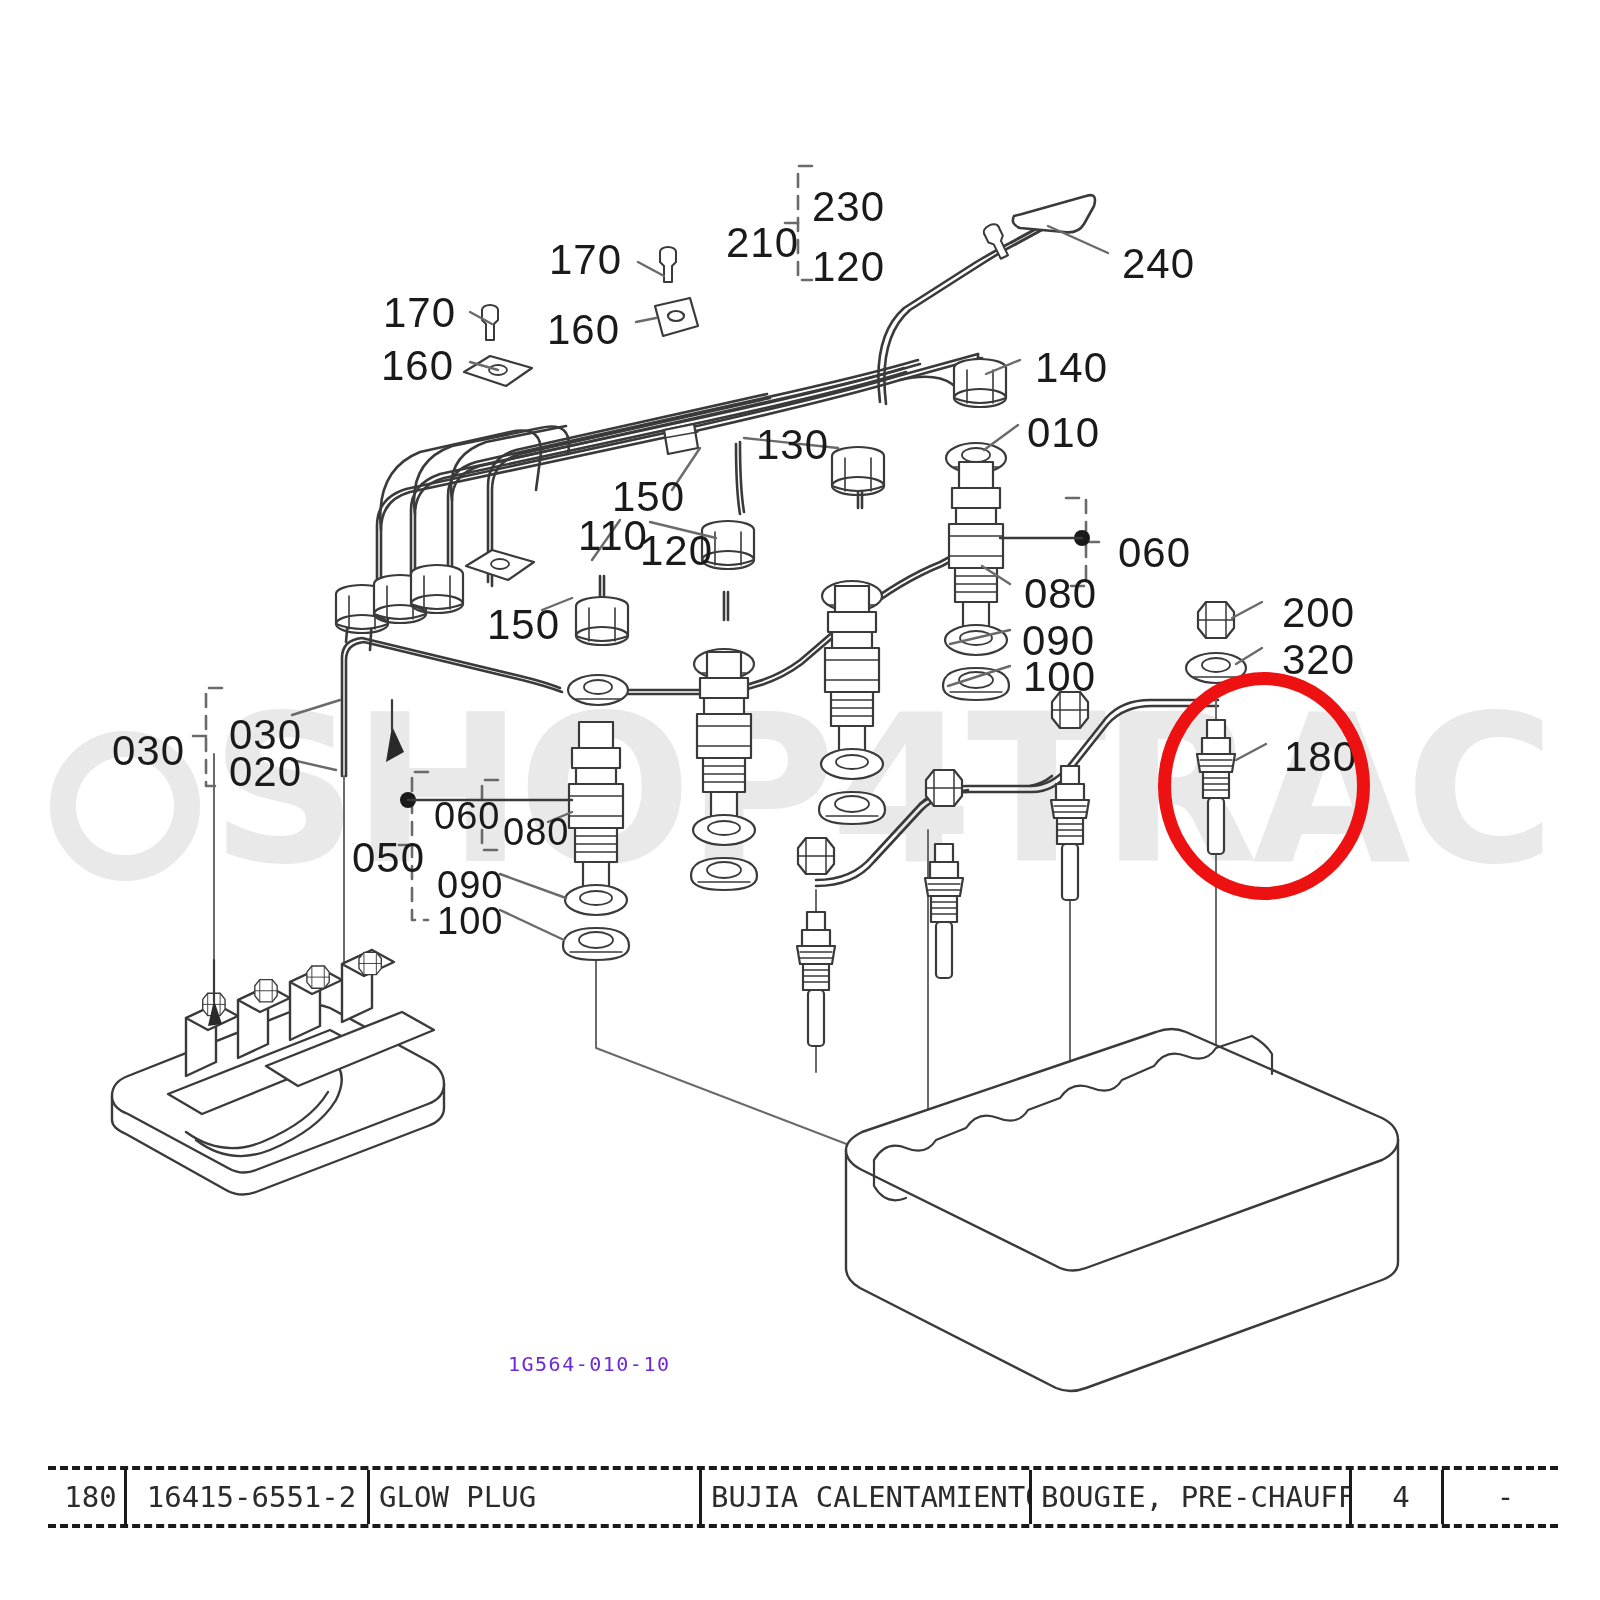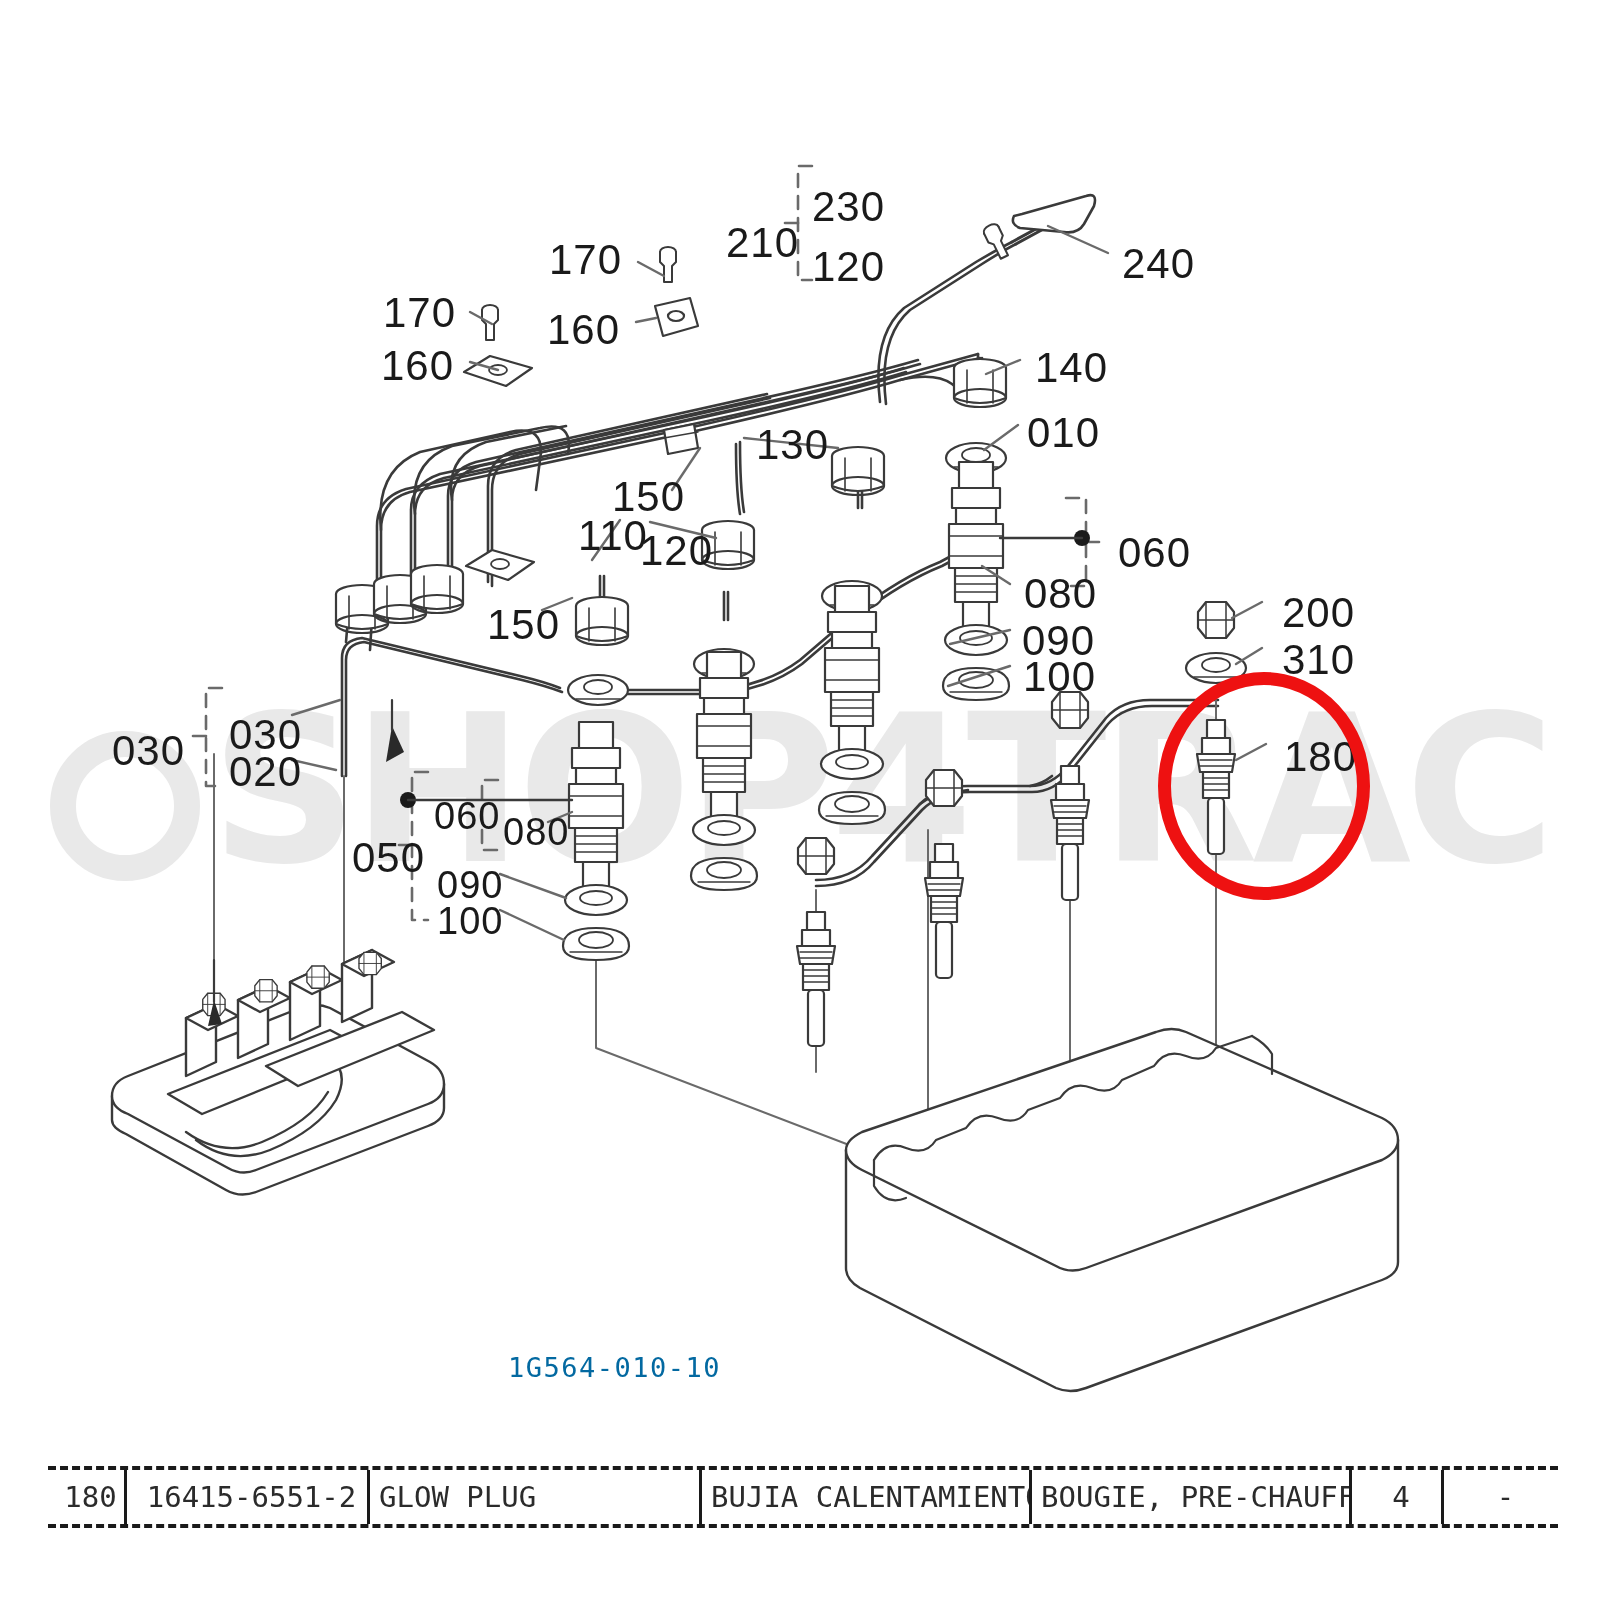--- a/index.html
+++ b/index.html
@@ -30,21 +30,21 @@
     font-family:"Liberation Sans",sans-serif;
     font-size:42px;line-height:42px;color:#1a1a1a;
     letter-spacing:1px;white-space:nowrap;
   }
   .lbl.sm{font-size:38px;line-height:38px;}
 
   
   #dwgno{
     position:absolute;left:508px;top:1352px;z-index:4;
     font-family:"DejaVu Sans Mono",monospace;
-    font-size:27px;color:#0369a1;letter-spacing:1.5px;white-space:nowrap;
+    font-size:20px;color:#6d28d9;letter-spacing:1.5px;white-space:nowrap;
   }
 
   
   #highlight{
     position:absolute;left:1158px;top:672px;width:212px;height:228px;
     border:13px solid #ee1111;border-radius:50%;
     box-sizing:border-box;z-index:5;pointer-events:none;
   }
 
   
@@ -385,21 +385,21 @@
     <span class="lbl" style="left:1027px;top:412px;">010</span>
     <span class="lbl" style="left:756px;top:424px;">130</span>
     <span class="lbl" style="left:612px;top:476px;">150</span>
     <span class="lbl" style="left:578px;top:515px;">110</span>
     <span class="lbl" style="left:640px;top:530px;">120</span>
     <span class="lbl" style="left:1118px;top:532px;">060</span>
     <span class="lbl" style="left:1024px;top:573px;">080</span>
     <span class="lbl" style="left:487px;top:604px;">150</span>
     <span class="lbl" style="left:1282px;top:592px;">200</span>
     <span class="lbl" style="left:1022px;top:620px;">090</span>
-    <span class="lbl" style="left:1282px;top:639px;">310</span>
+    <span class="lbl" style="left:1282px;top:639px;">320</span>
     <span class="lbl" style="left:1023px;top:656px;">100</span>
     <span class="lbl" style="left:229px;top:714px;">030</span>
     <span class="lbl" style="left:112px;top:730px;">030</span>
     <span class="lbl" style="left:1284px;top:736px;">180</span>
     <span class="lbl" style="left:229px;top:751px;">020</span>
     <span class="lbl sm" style="left:434px;top:797px;">060</span>
     <span class="lbl sm" style="left:503px;top:813px;">080</span>
     <span class="lbl" style="left:352px;top:837px;">050</span>
     <span class="lbl sm" style="left:437px;top:866px;">090</span>
     <span class="lbl sm" style="left:437px;top:902px;">100</span>

